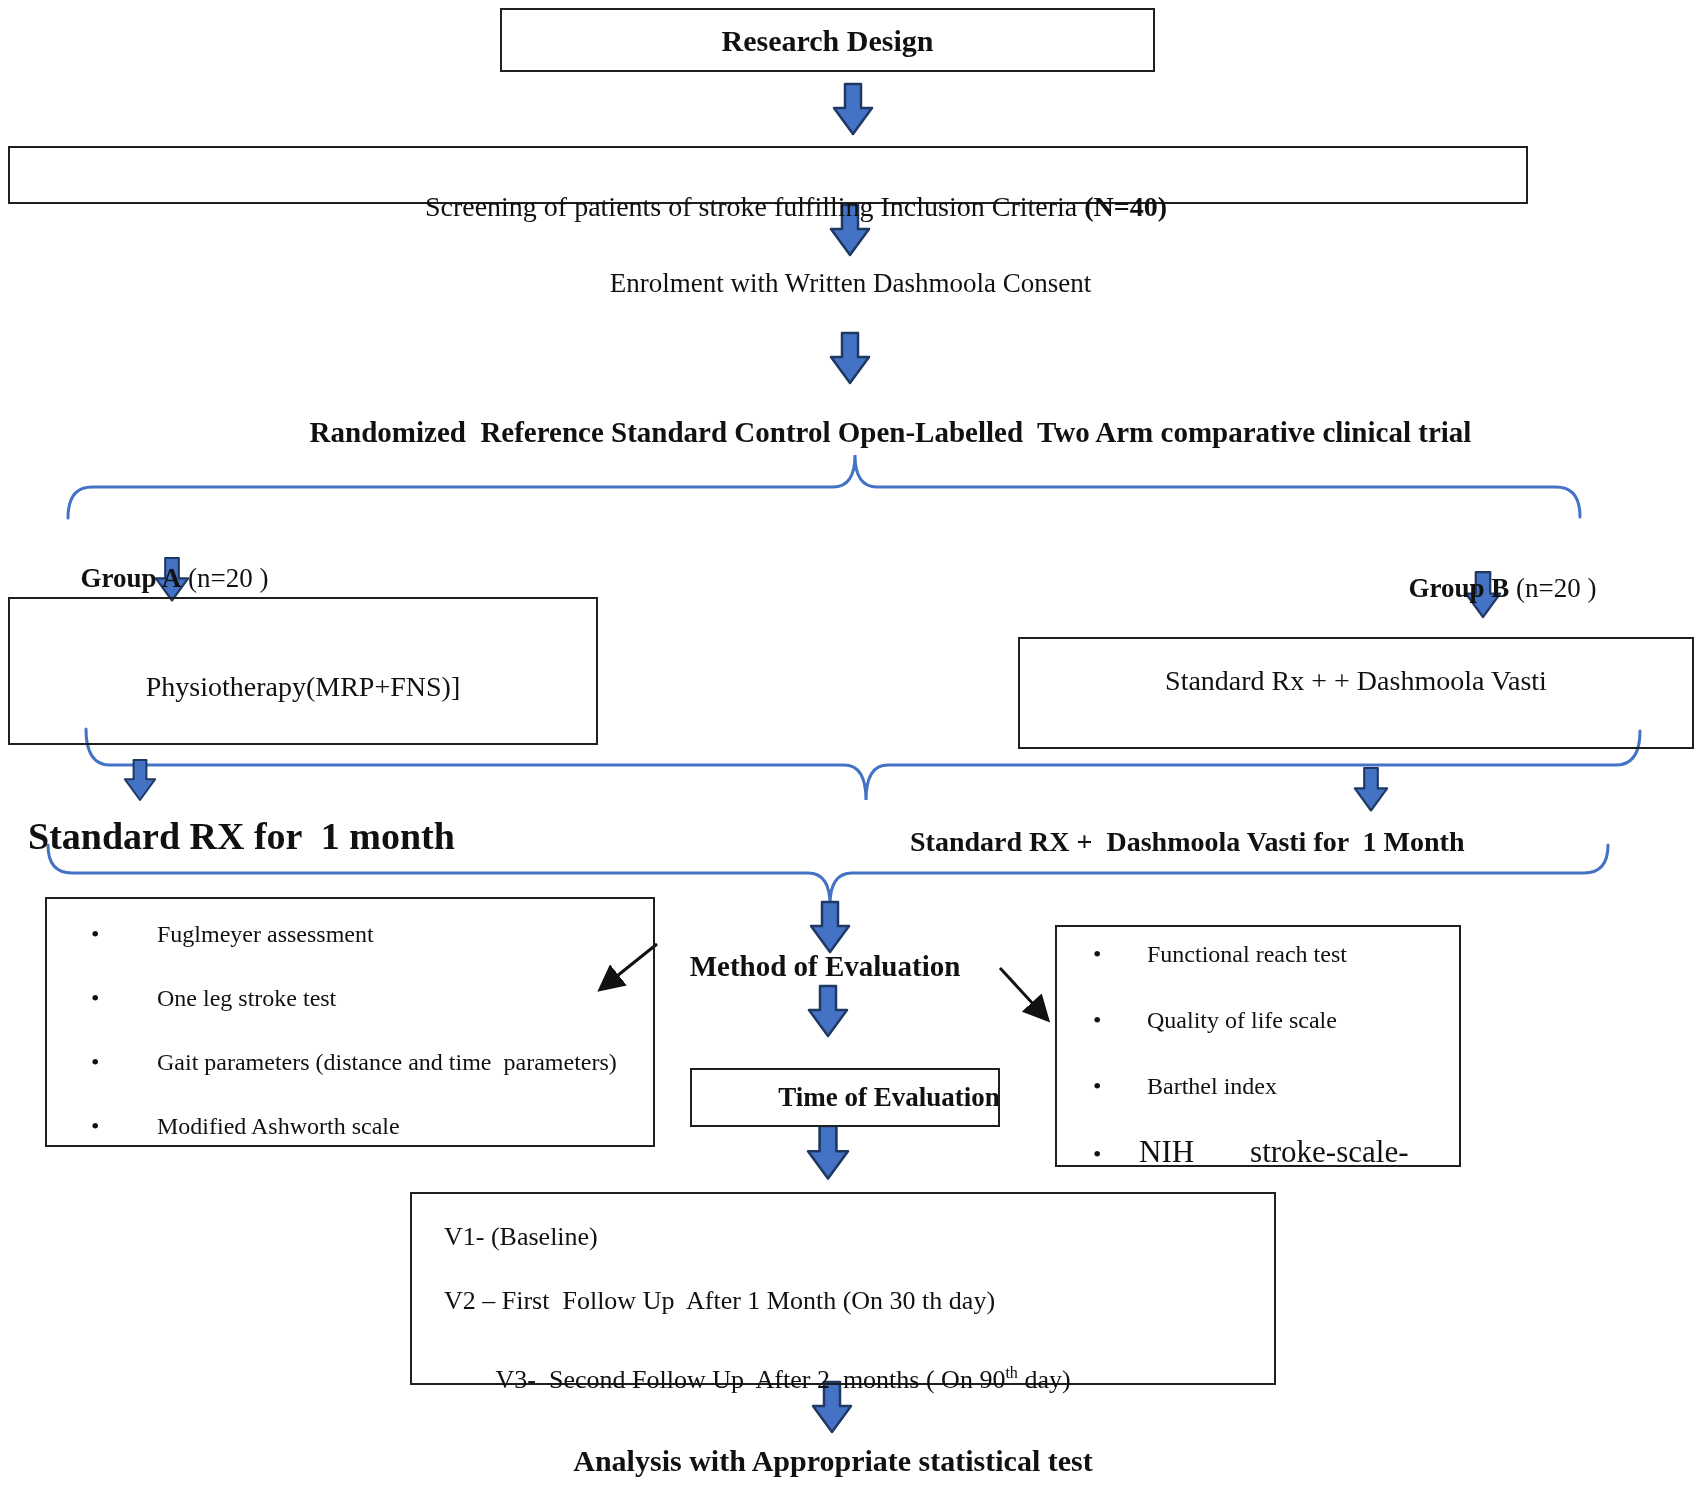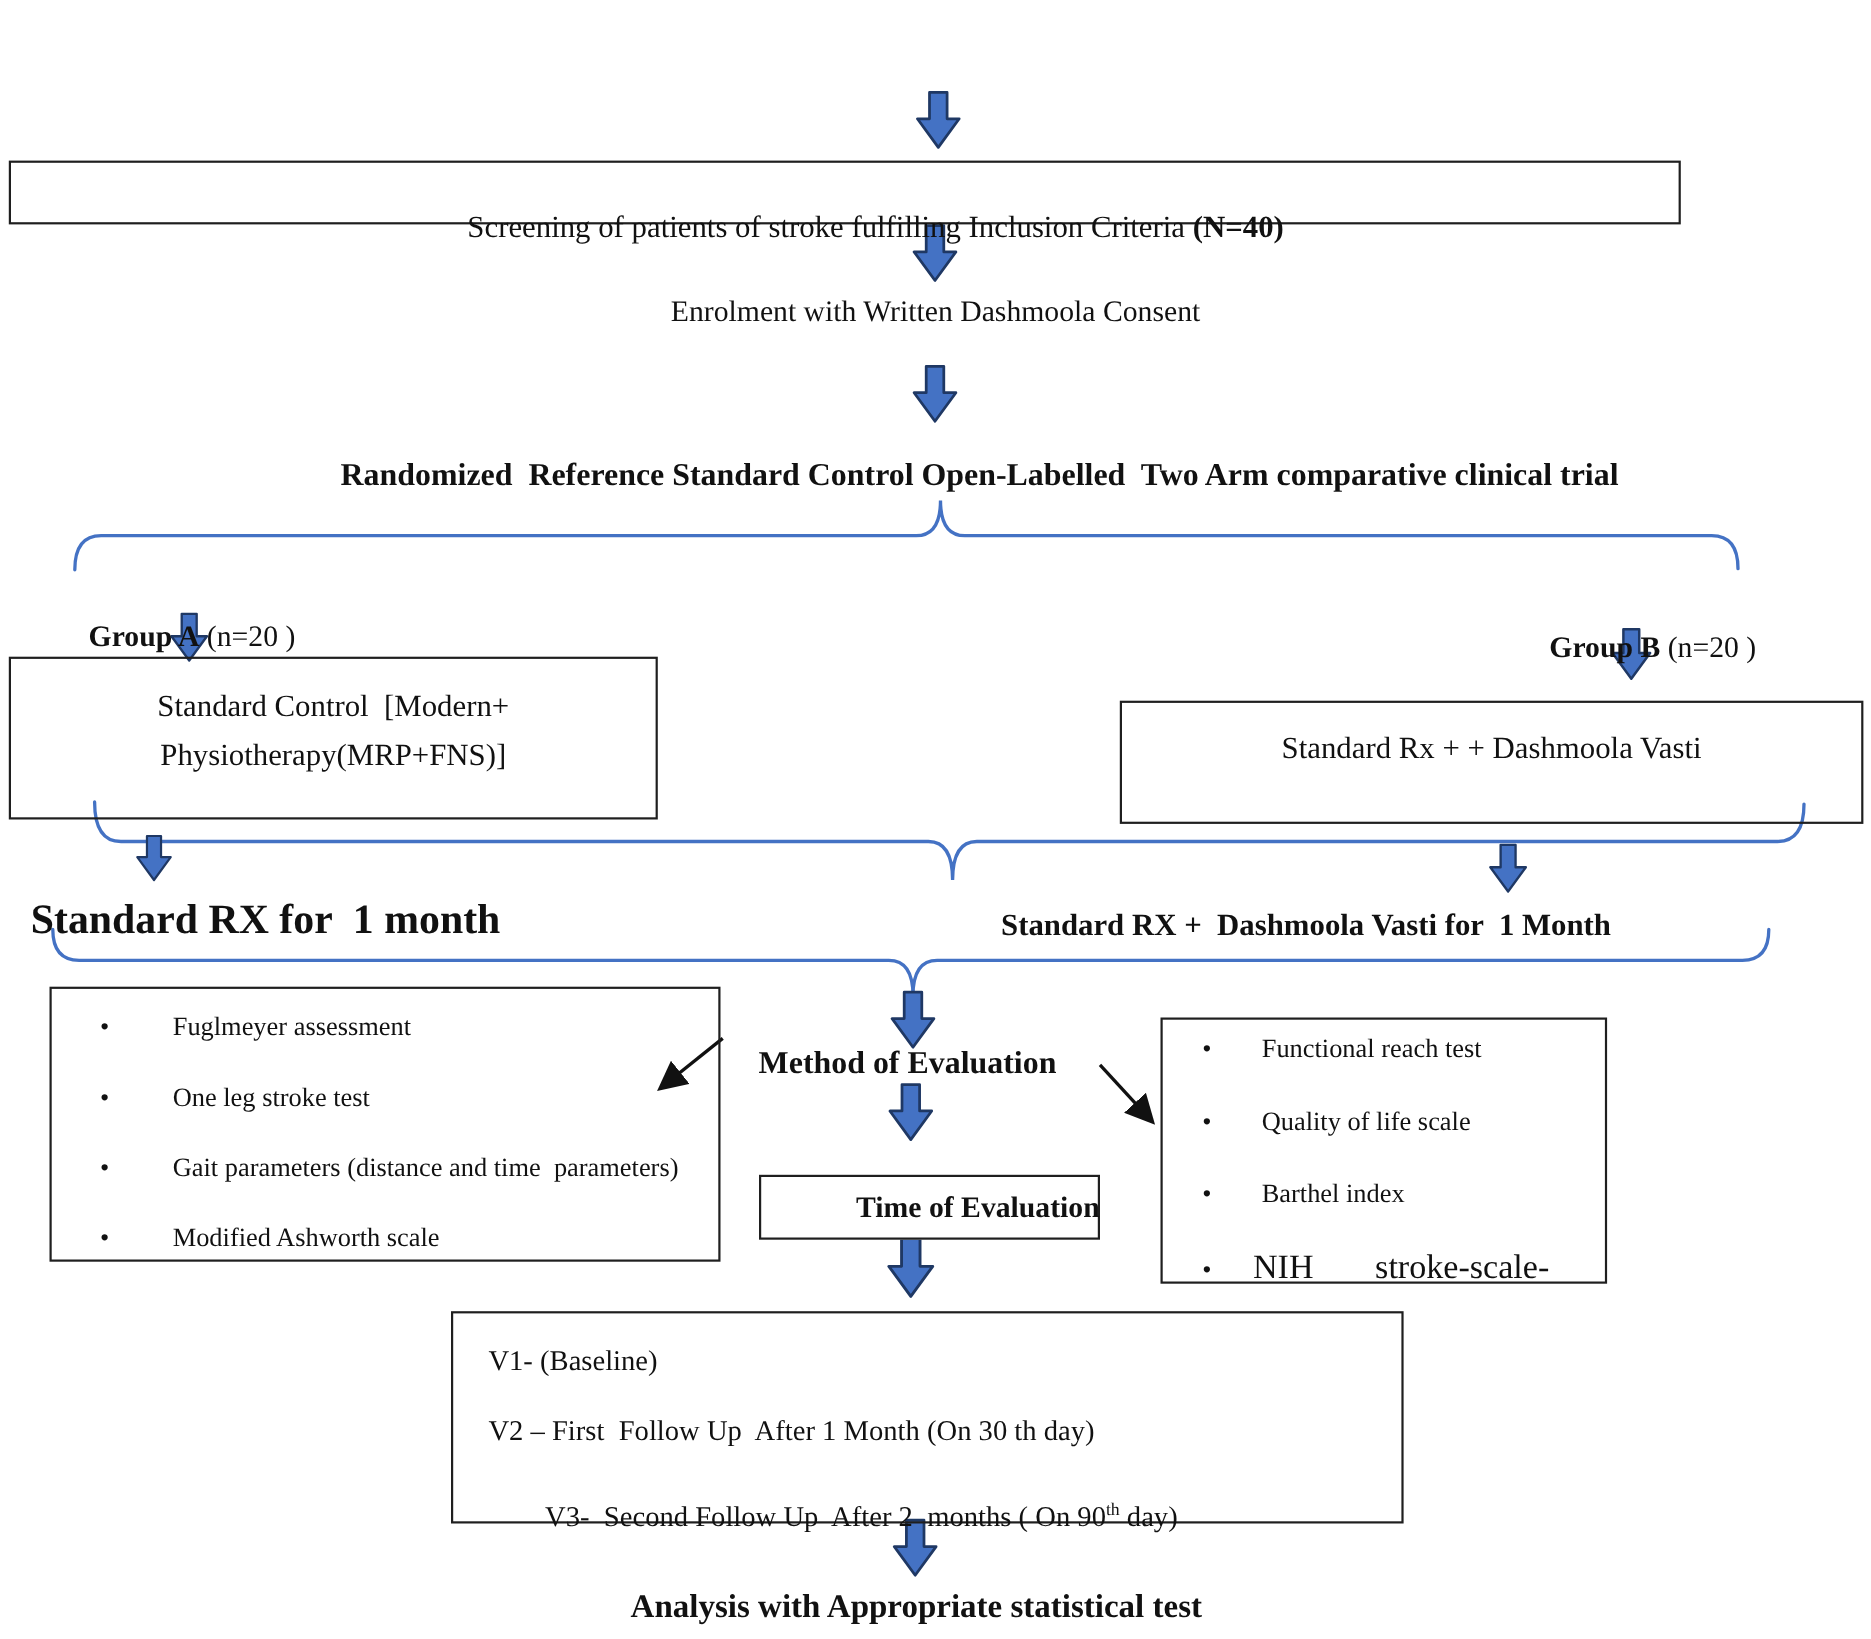--- a/index.html
+++ b/index.html
@@ -49,40 +49,42 @@
     <use href="#barrow" transform="translate(828,986)"></use>
     <use href="#barrow" transform="translate(828,1126) scale(1.05)"></use>
     <use href="#barrow" transform="translate(832,1382)"></use>
 
     <line x1="657" y1="944" x2="602" y2="988" stroke="#111" stroke-width="3" marker-end="url(#blackhead)"></line>
     <line x1="1000" y1="968" x2="1046" y2="1018" stroke="#111" stroke-width="3" marker-end="url(#blackhead)"></line>
   </svg>
 
   <div class="layer">
 
+    <div class="box" style="left:500px;top:8px;width:655px;height:64px;">
+      <div class="abs t bold center" style="left:0;top:14px;width:100%;font-size:30px;">Research Design</div>
+    </div>
 
     <div class="box" style="left:8px;top:146px;width:1520px;height:58px;border-width:2px;">
       <div class="abs t center" style="left:0;top:11px;width:100%;font-size:28px;">
         <span>Screening of patients of stroke fulfilling Inclusion Criteria </span><span class="bold">(N=40)</span>
       </div>
     </div>
 
     <div class="abs t center" style="left:0;top:268px;width:1701px;font-size:27px;">Enrolment with Written Dashmoola Consent</div>
 
     <div class="abs t center bold" style="left:0;top:416px;width:1701px;font-size:29px;padding-left:40px;">Randomized  Reference Standard Control Open-Labelled  Two Arm comparative clinical trial</div>
 
     <div class="abs t" style="left:40px;top:532px;font-size:27px;">
       <span class="bold">Group A</span><span> (n=20 )</span>
     </div>
     <div class="abs t" style="left:1368px;top:542px;font-size:27px;">
       <span class="bold">Group B</span><span> (n=20 )</span>
     </div>
 
     <div class="box" style="left:8px;top:597px;width:590px;height:148px;">
-      <div class="abs t center" style="left:0;top:28px;width:100%;font-size:28px;">Standard Control  [Modern+</div>
       <div class="abs t center" style="left:0;top:72px;width:100%;font-size:28px;">Physiotherapy(MRP+FNS)]</div>
     </div>
 
     <div class="box" style="left:1018px;top:637px;width:676px;height:112px;">
       <div class="abs t center" style="left:0;top:26px;width:100%;font-size:28px;">Standard Rx + + Dashmoola Vasti</div>
     </div>
 
     <div class="abs t bold" style="left:28px;top:814px;font-size:38px;">Standard RX for  1 month</div>
     <div class="abs t bold" style="left:910px;top:826px;font-size:28px;">Standard RX +  Dashmoola Vasti for  1 Month</div>
 

